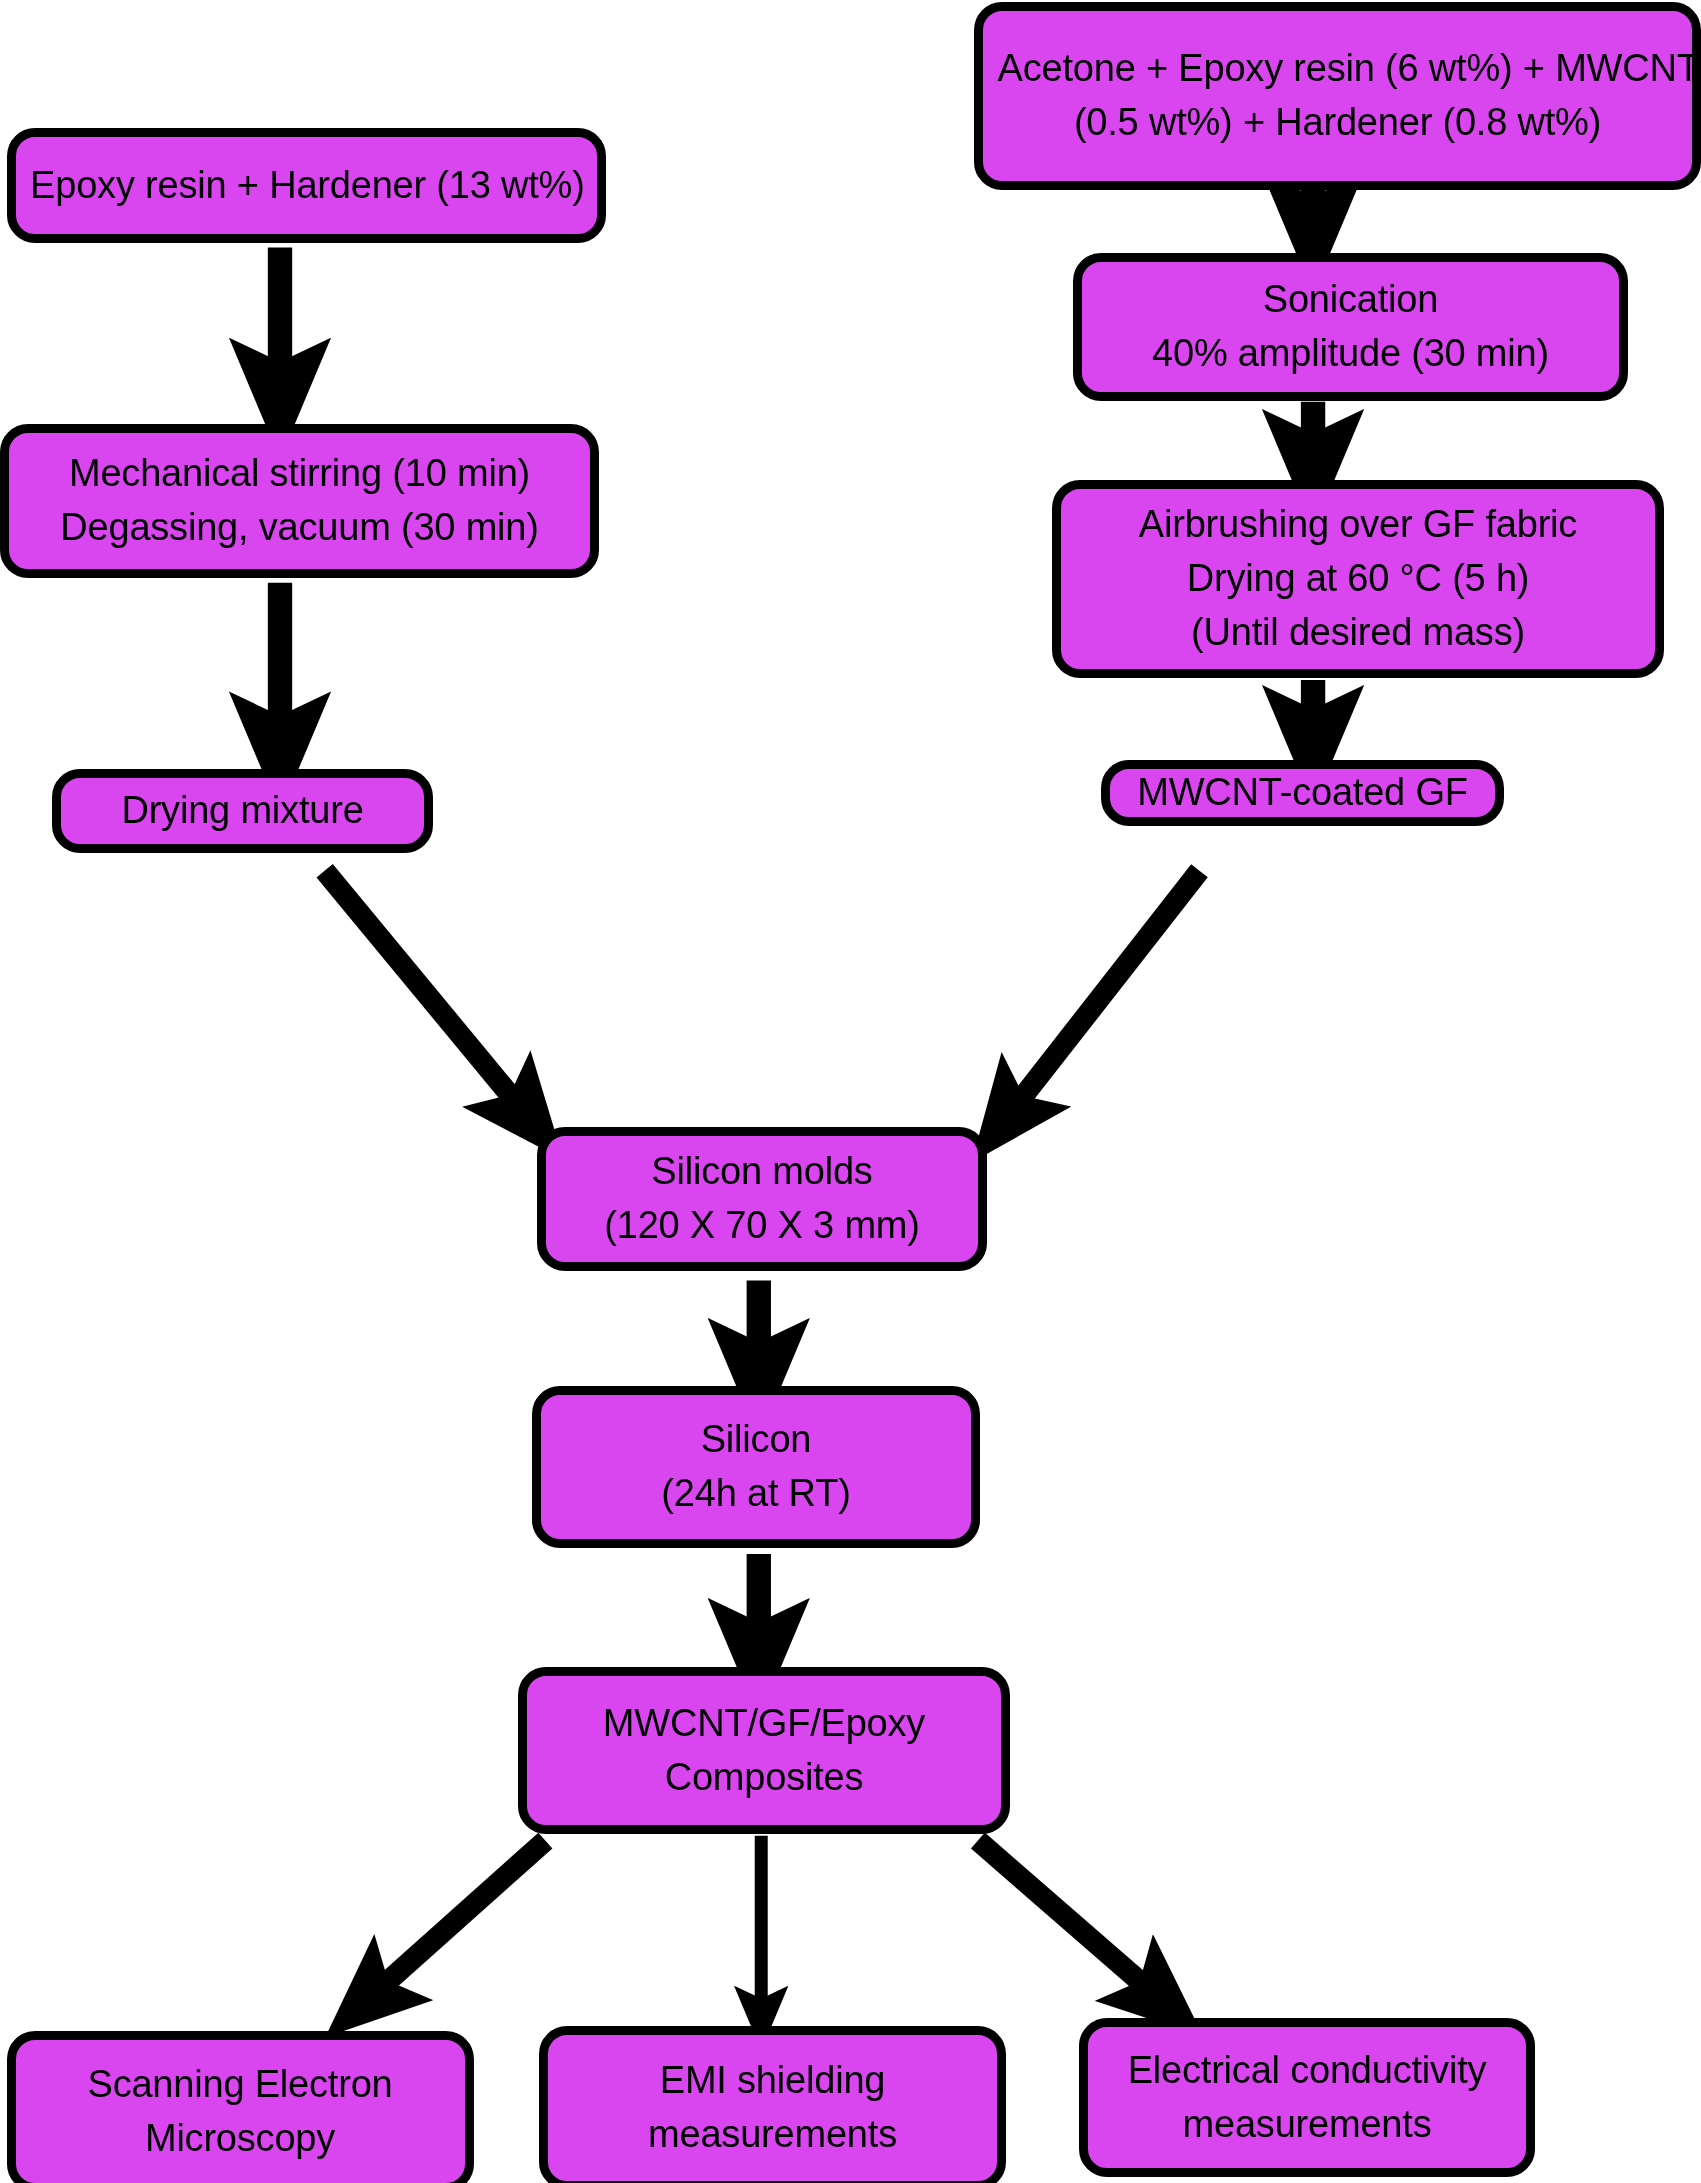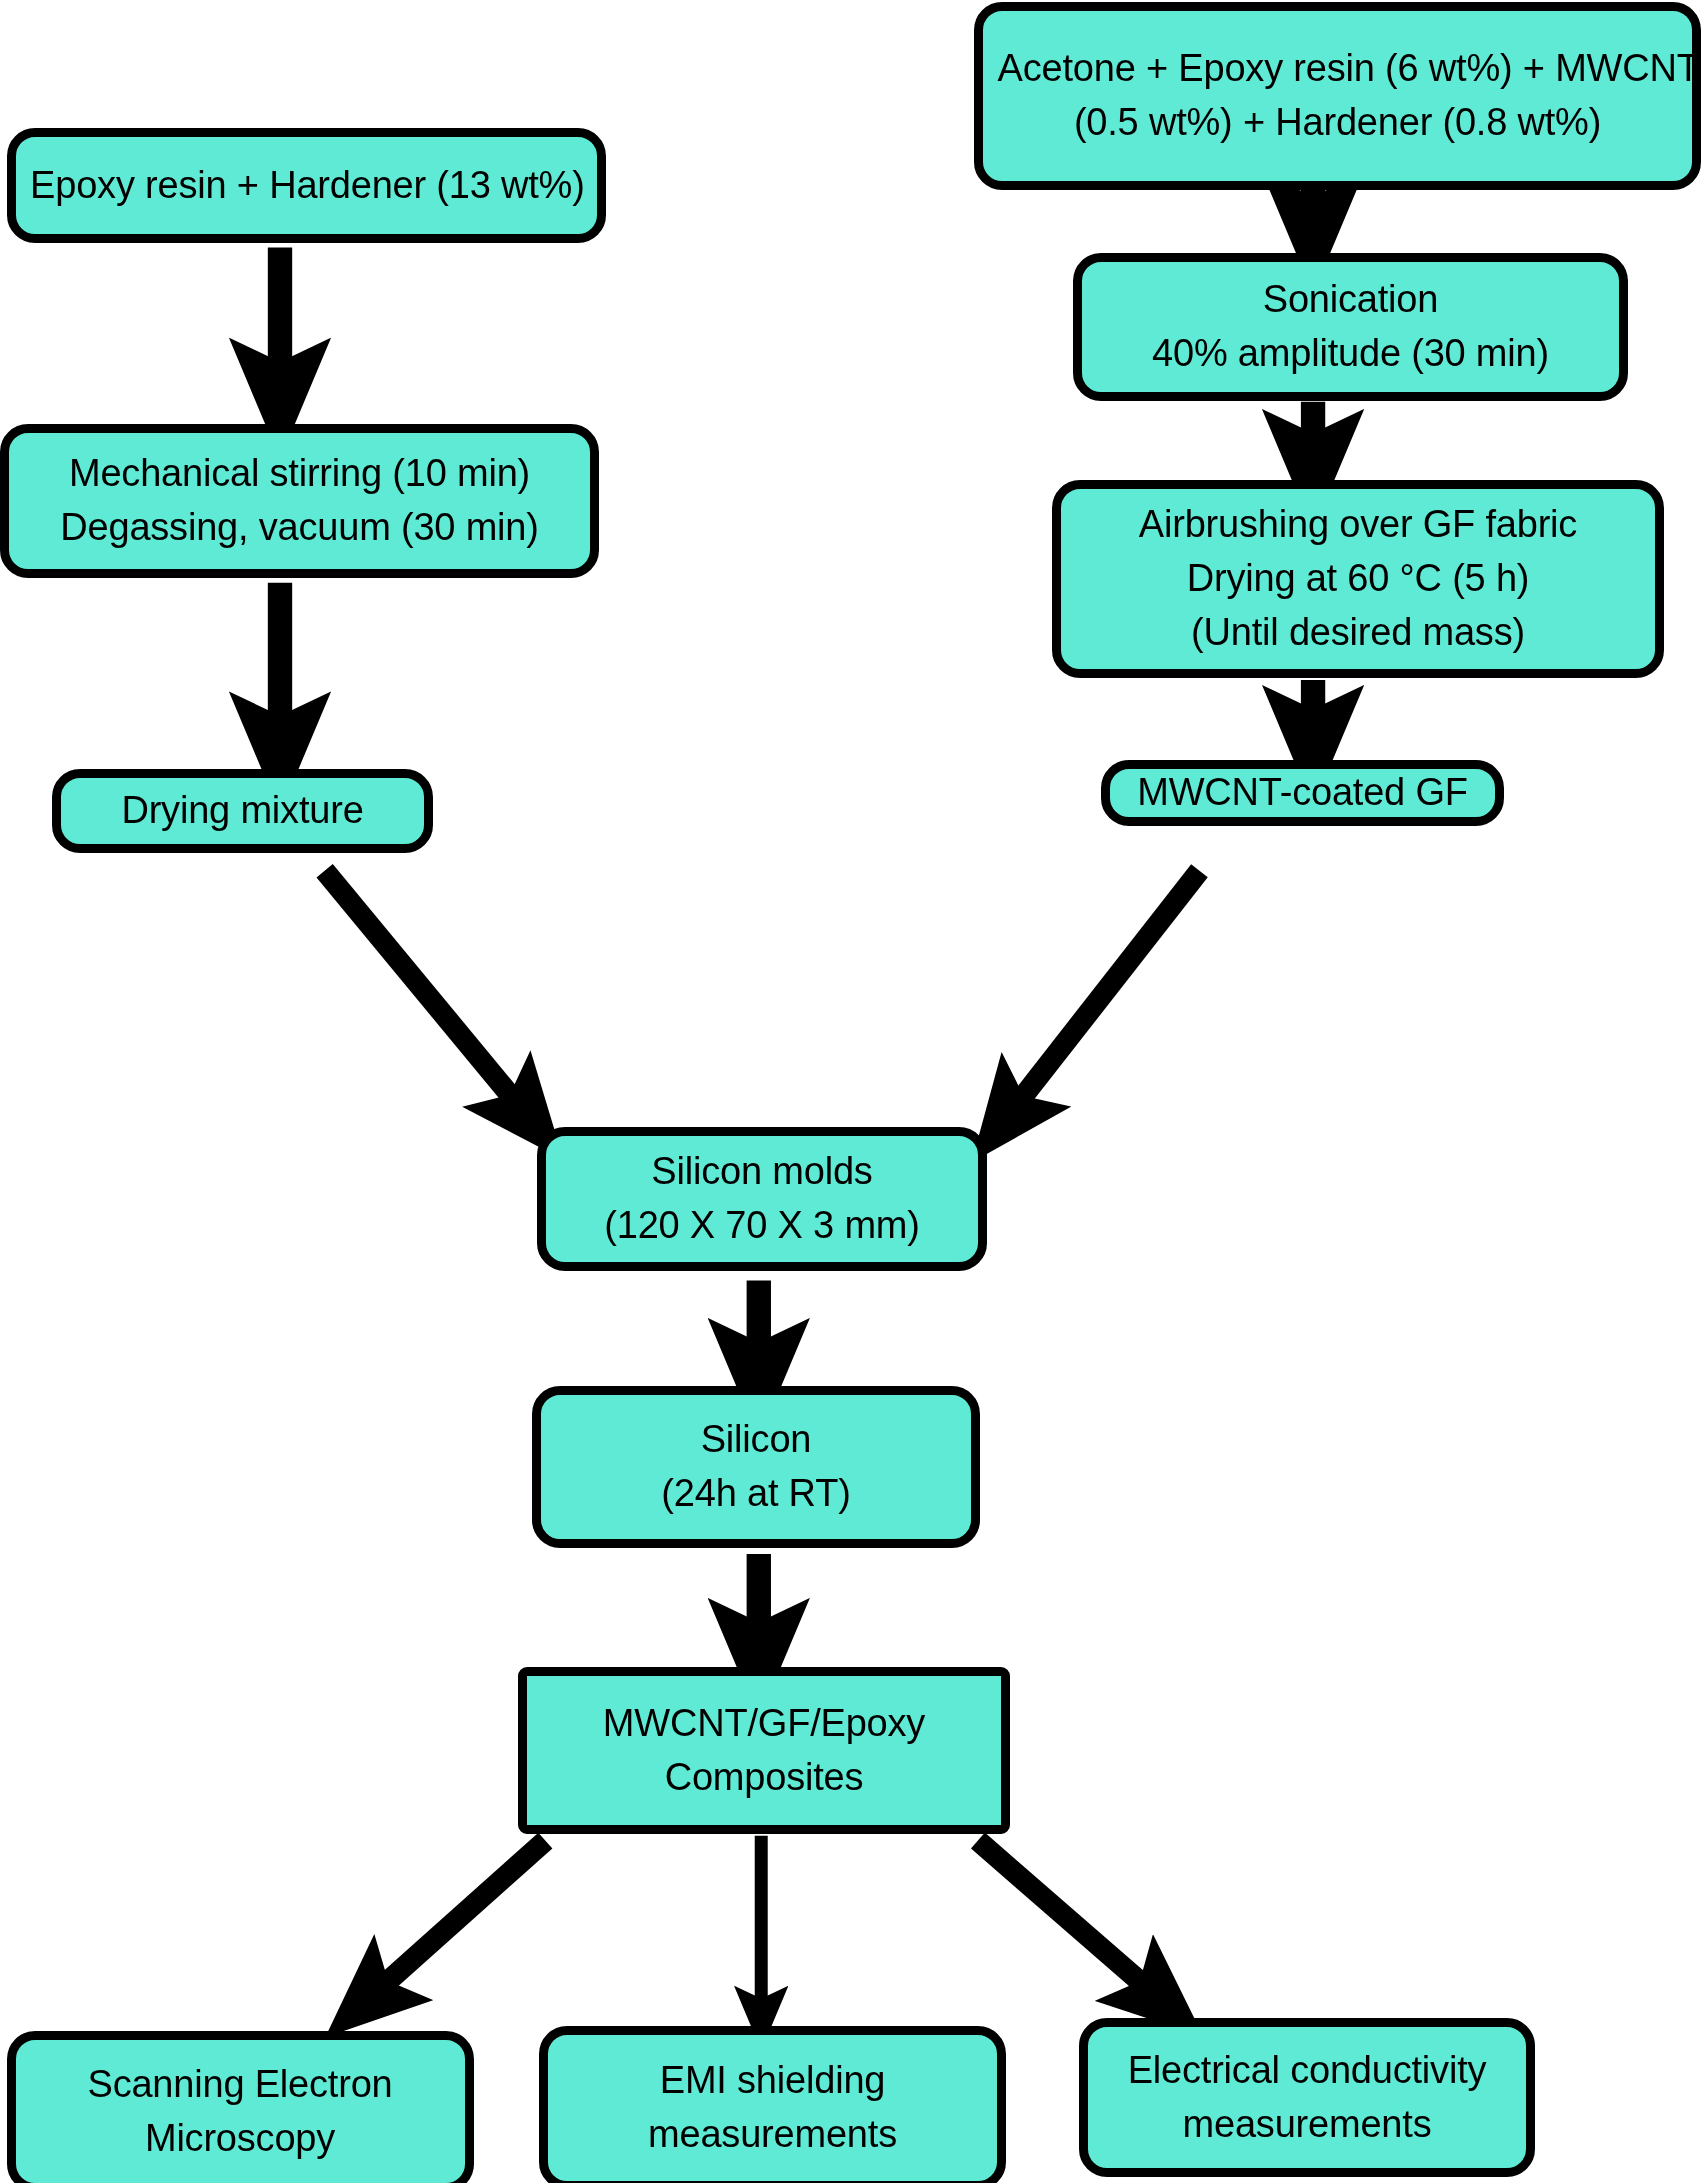--- a/index.html
+++ b/index.html
@@ -13,21 +13,21 @@
     height: 2183px;
     background: #ffffff;
     overflow: hidden;
     font-family: "Liberation Sans", sans-serif;
   }
   .node {
     position: absolute;
     box-sizing: border-box;
     border: 9px solid #000000;
     border-radius: 28px;
-    background: #5eead4;
+    background: #d946ef;
     display: flex;
     align-items: center;
     justify-content: center;
     text-align: center;
     color: #000000;
     font-size: 38px;
     line-height: 1.42;
     letter-spacing: -0.2px;
     padding: 4.9px 14.6px;
     z-index: 2;
@@ -134,21 +134,21 @@
     </span>
   </div>
 
   <div class="node" style="left:532px; top:1386px; width:448px; height:162px;">
     <span class="lines">
       <span class="ln">Silicon</span>
       <span class="ln">(24h at RT)</span>
     </span>
   </div>
 
-  <div class="node" style="left:518px; top:1667px; width:492px; height:167px;border-radius:9px;">
+  <div class="node" style="left:518px; top:1667px; width:492px; height:167px;">
     <span class="lines">
       <span class="ln">MWCNT/GF/Epoxy</span>
       <span class="ln">Composites</span>
     </span>
   </div>
 
   <div class="node" style="left:6.5px; top:2031px; width:467px; height:161px;">
     <span class="lines">
       <span class="ln">Scanning Electron</span>
       <span class="ln">Microscopy</span>

